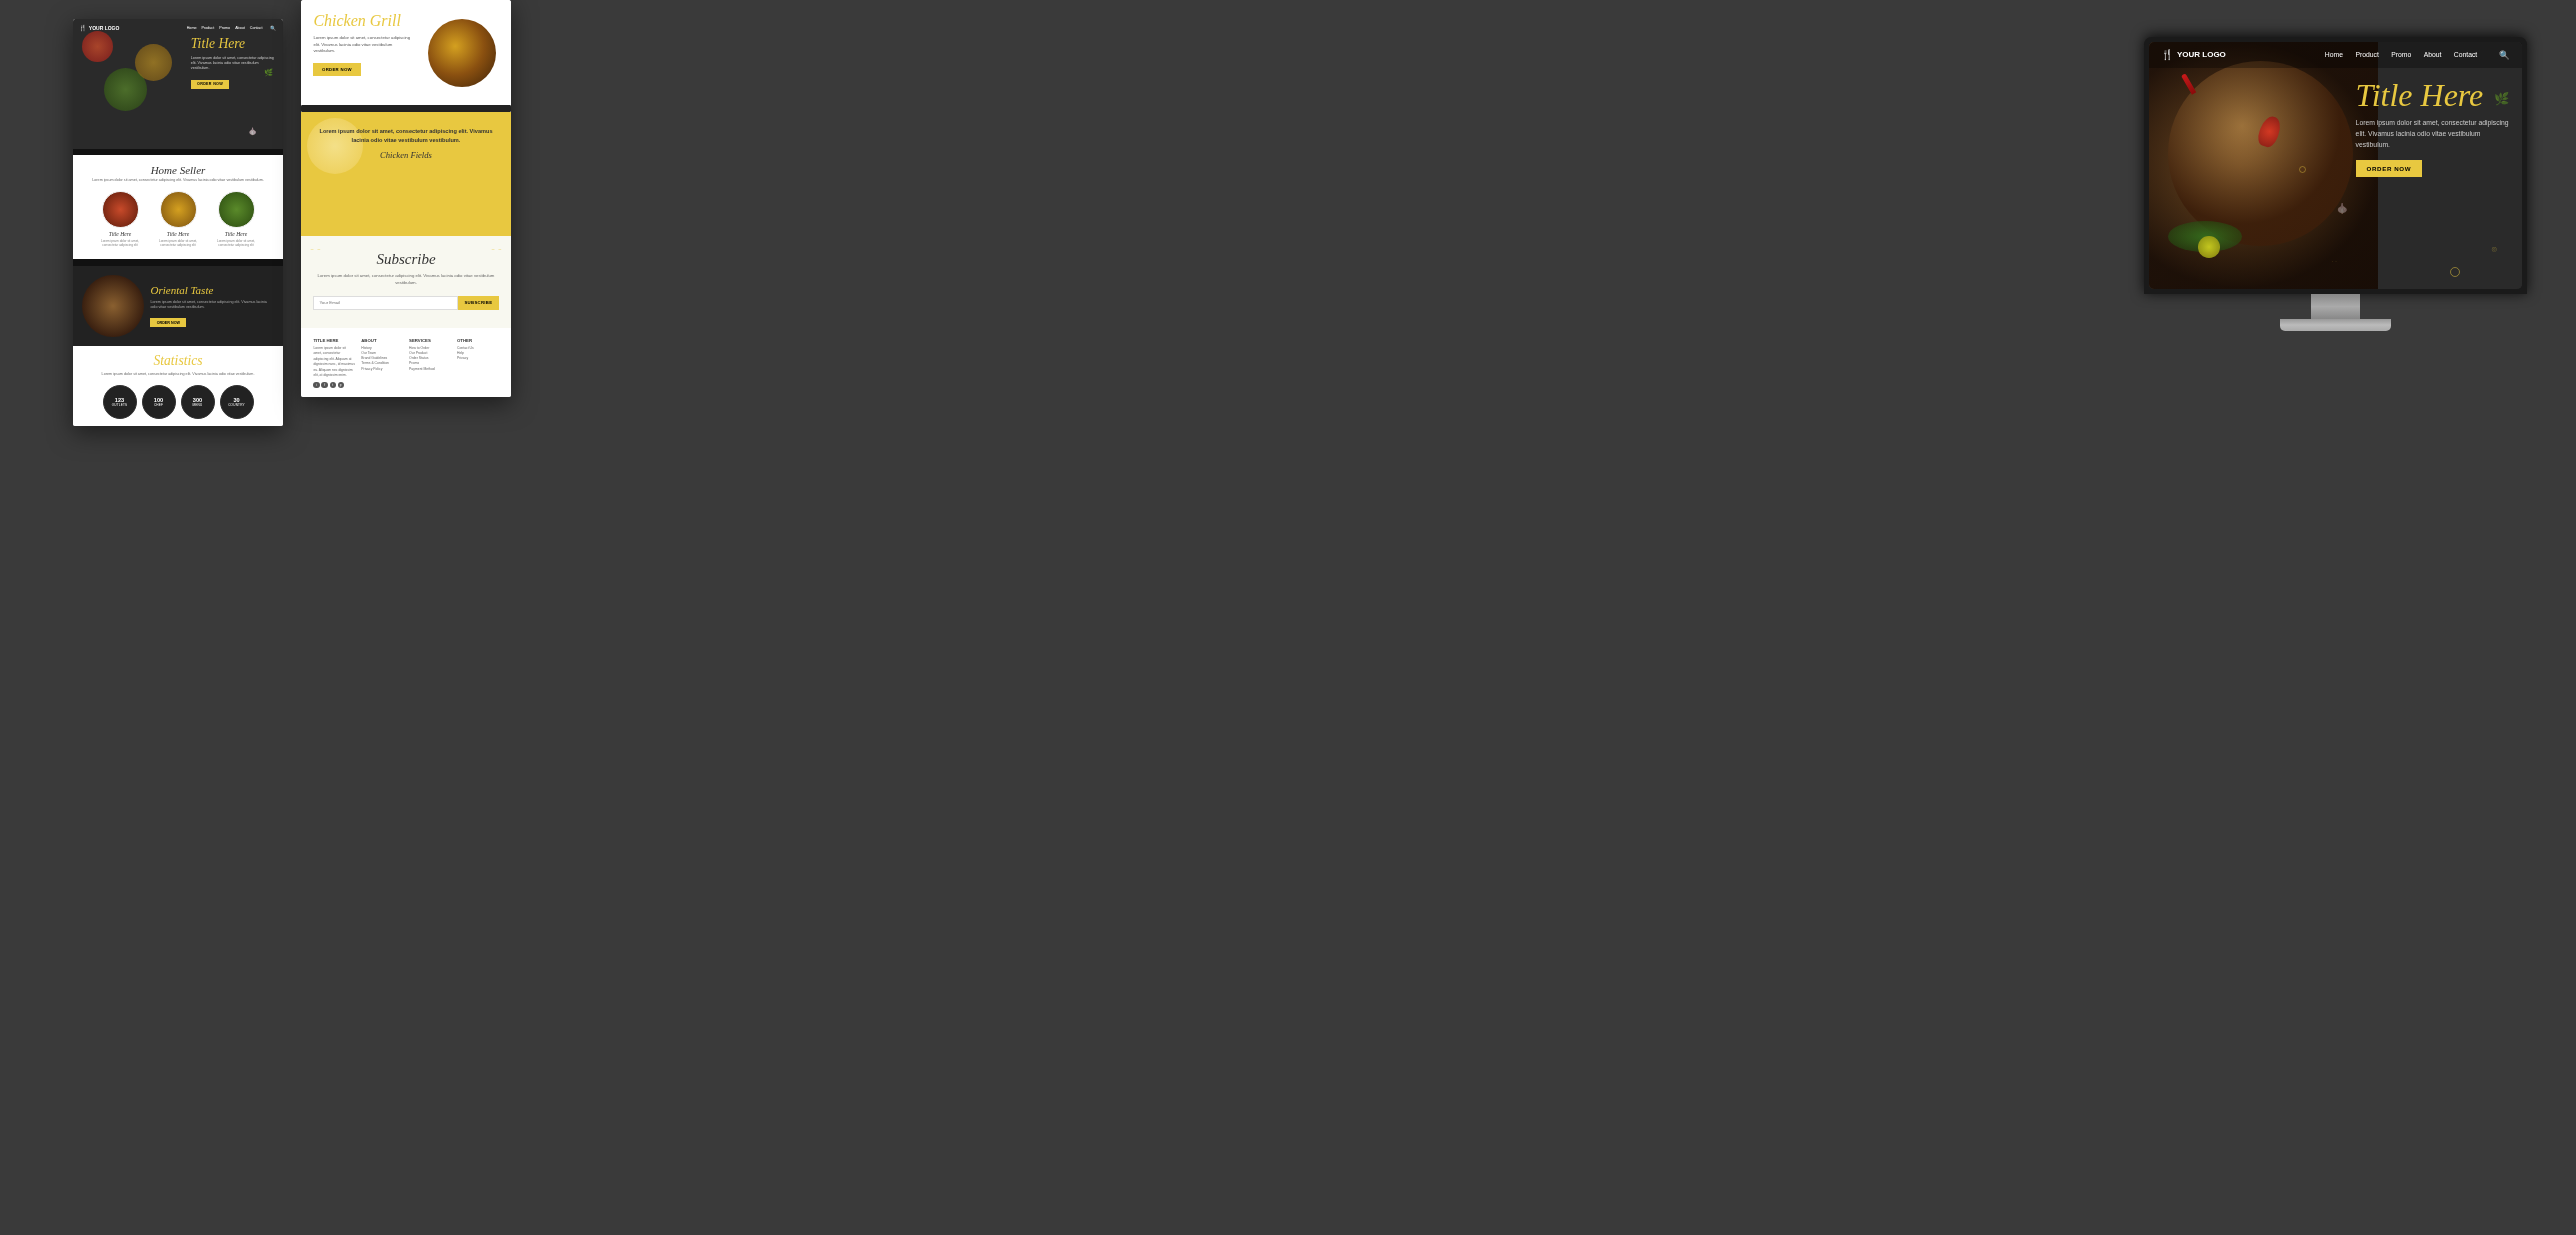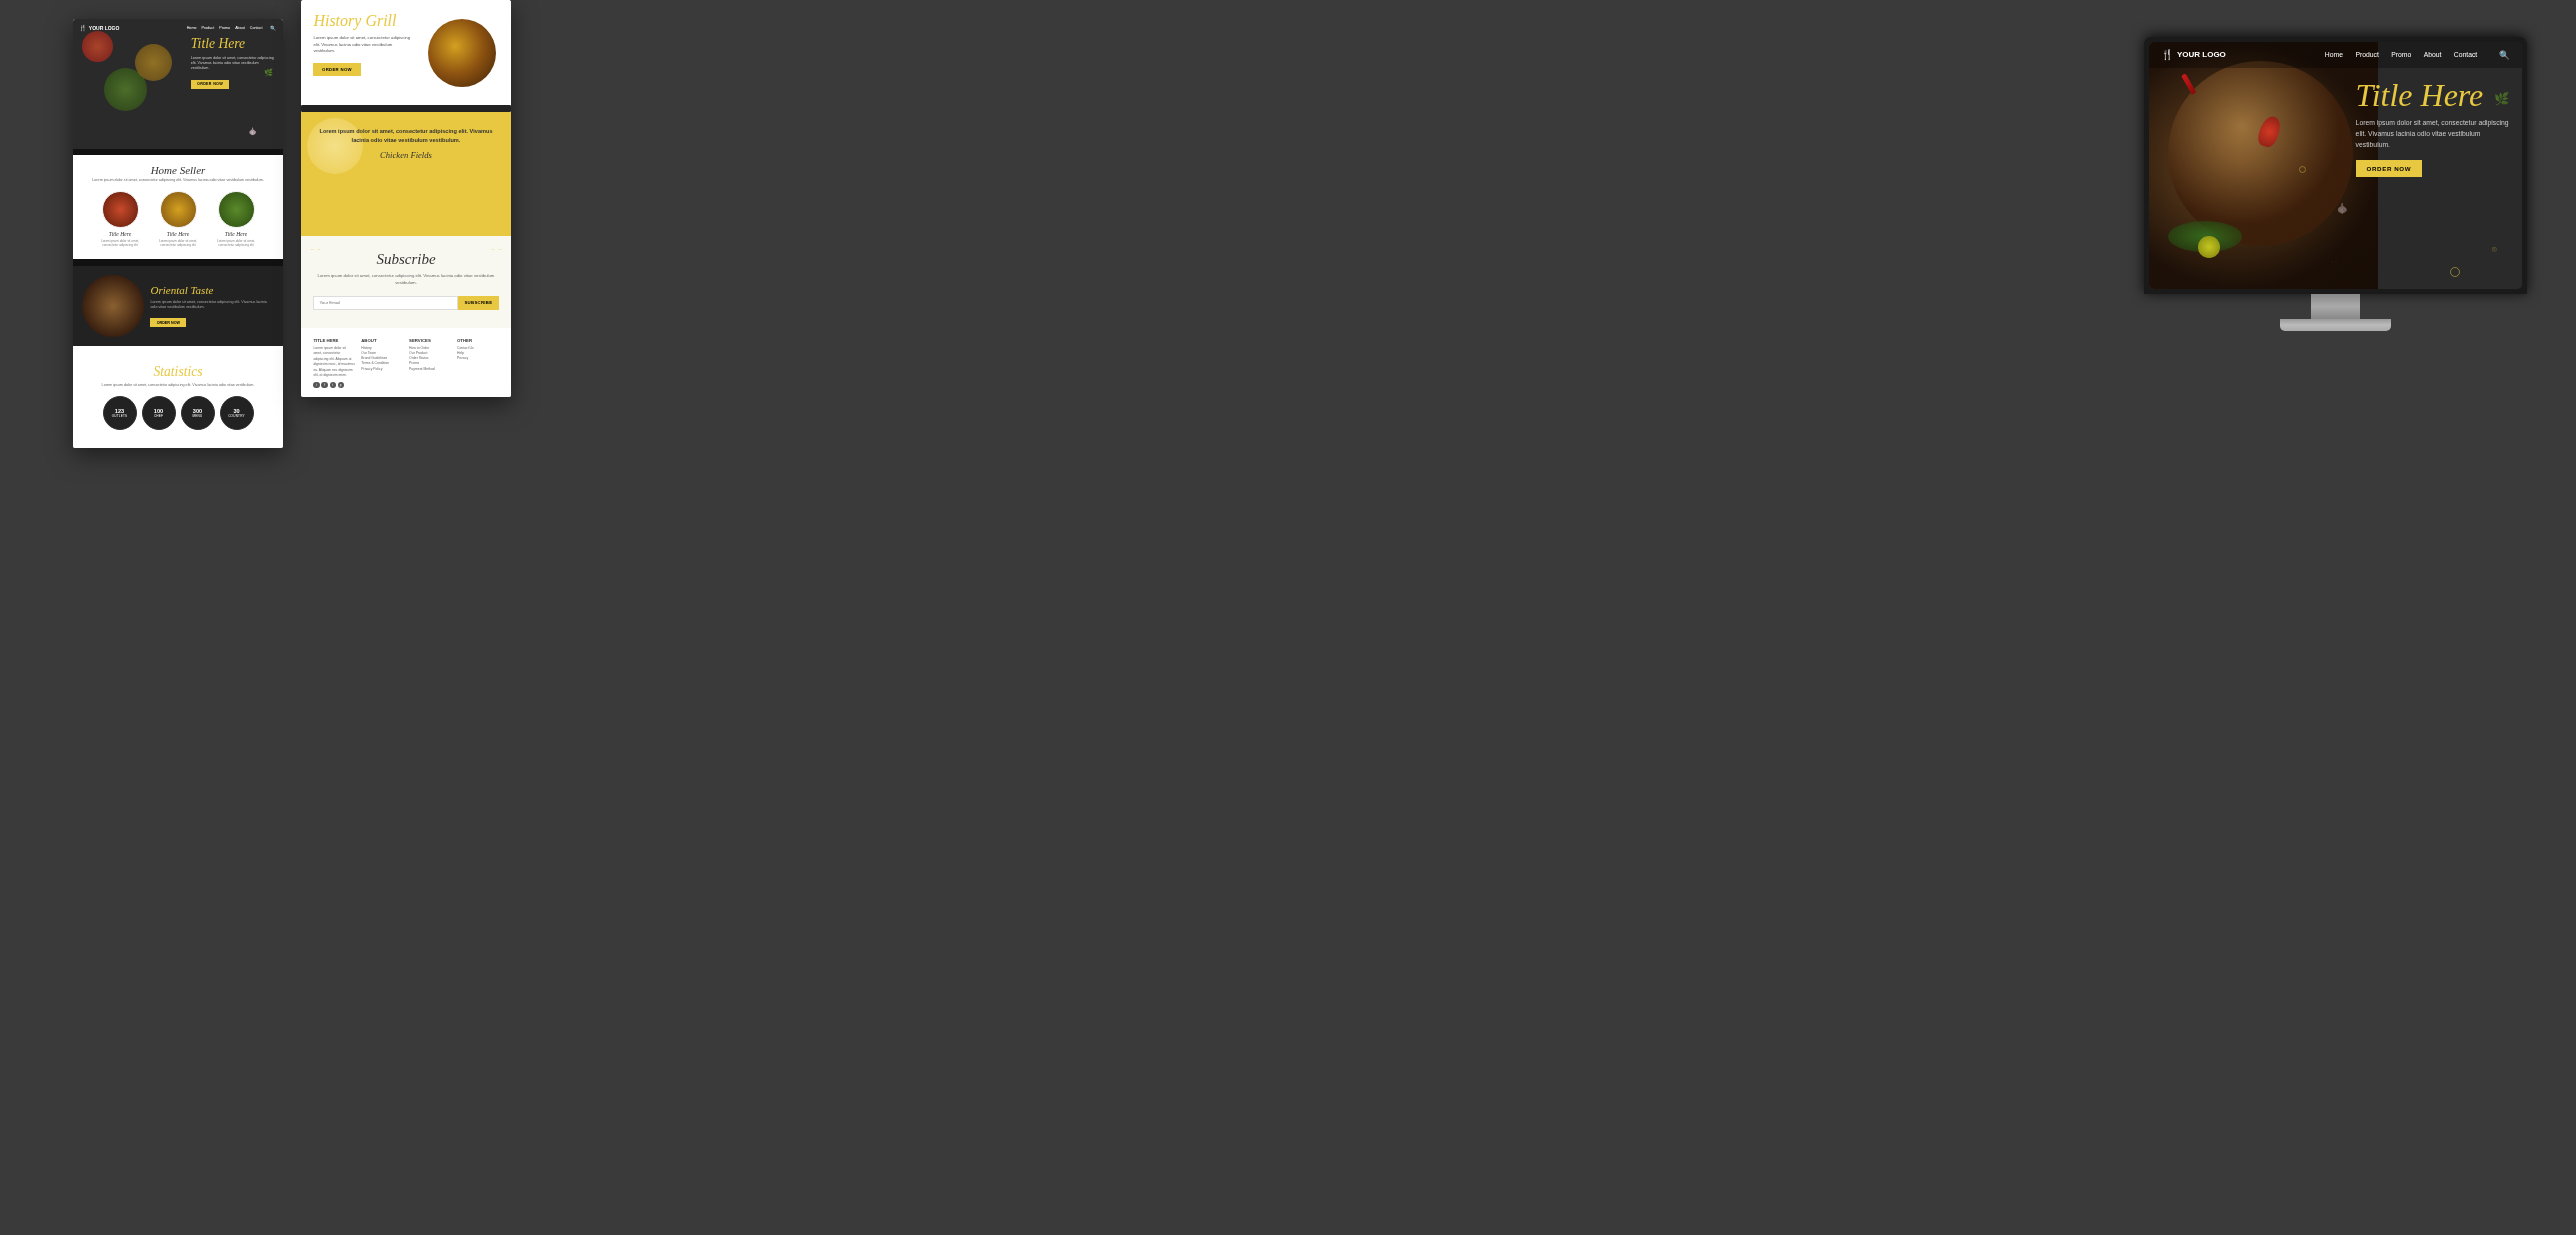--- a/index.html
+++ b/index.html
@@ -222,21 +222,21 @@
       border: none;
       padding: 2.5px 6.2px;
       font-size: 3.7px;
       font-weight: bold;
       cursor: pointer;
     }
 
     
     .lm-stats {
       background: #fff;
-      padding: 18px;
+      padding: 7px;
       text-align: center;
     }
     .lm-stats-title {
       font-family: Georgia, serif;
       font-style: italic;
       color: #e8c840;
       font-size: 13.6px;
       margin-bottom: 3.1px;
     }
     .lm-stats-desc {
@@ -690,21 +690,21 @@
       </div>
     </div>
   </div>
 </div>
 
 <div class="center-mockup">
 
   <div class="cm-hero">
     <div style="display:flex; align-items:flex-start; position:relative; min-height:86px;">
       <div style="flex:1; padding-right:68px;">
-        <div class="cm-hero-title">History Grill</div>
+        <div class="cm-hero-title">Chicken Grill</div>
         <div class="cm-hero-desc">Lorem ipsum dolor sit amet, consectetur adipiscing elit. Vivamus lacinia odio vitae vestibulum vestibulum.</div>
         <button class="btn-order-cm">ORDER NOW</button>
       </div>
       <div class="cm-food-img"></div>
     </div>
   </div>
 
   <div class="cm-brush-stripe"></div>
 
   <div class="cm-yellow">

